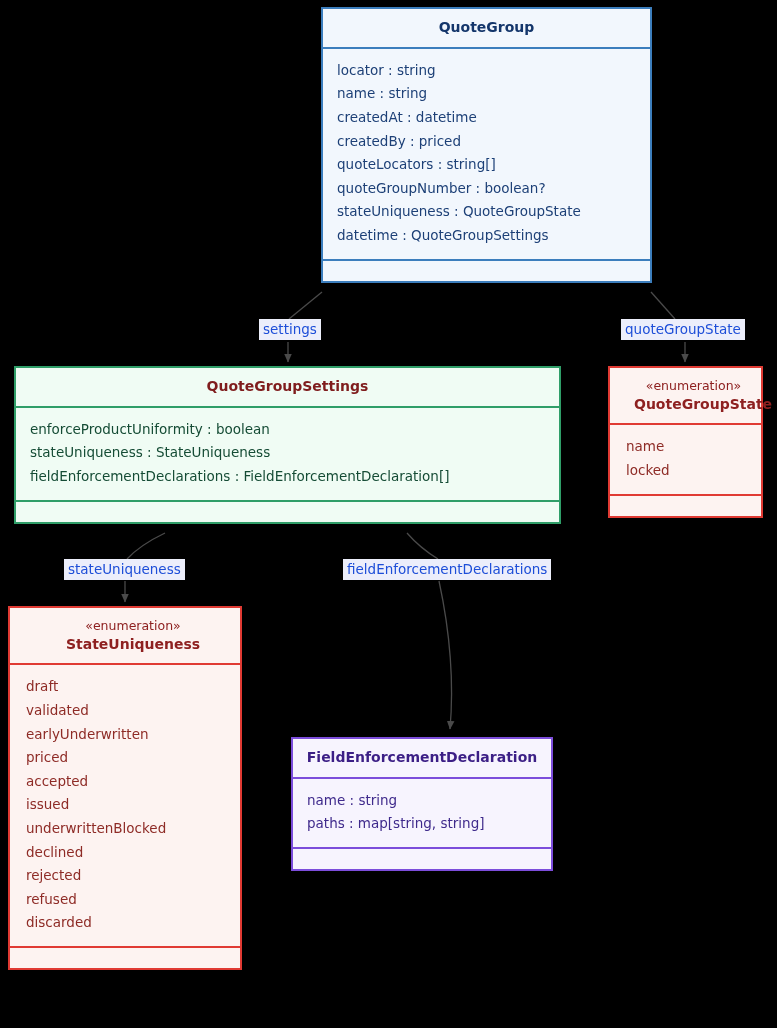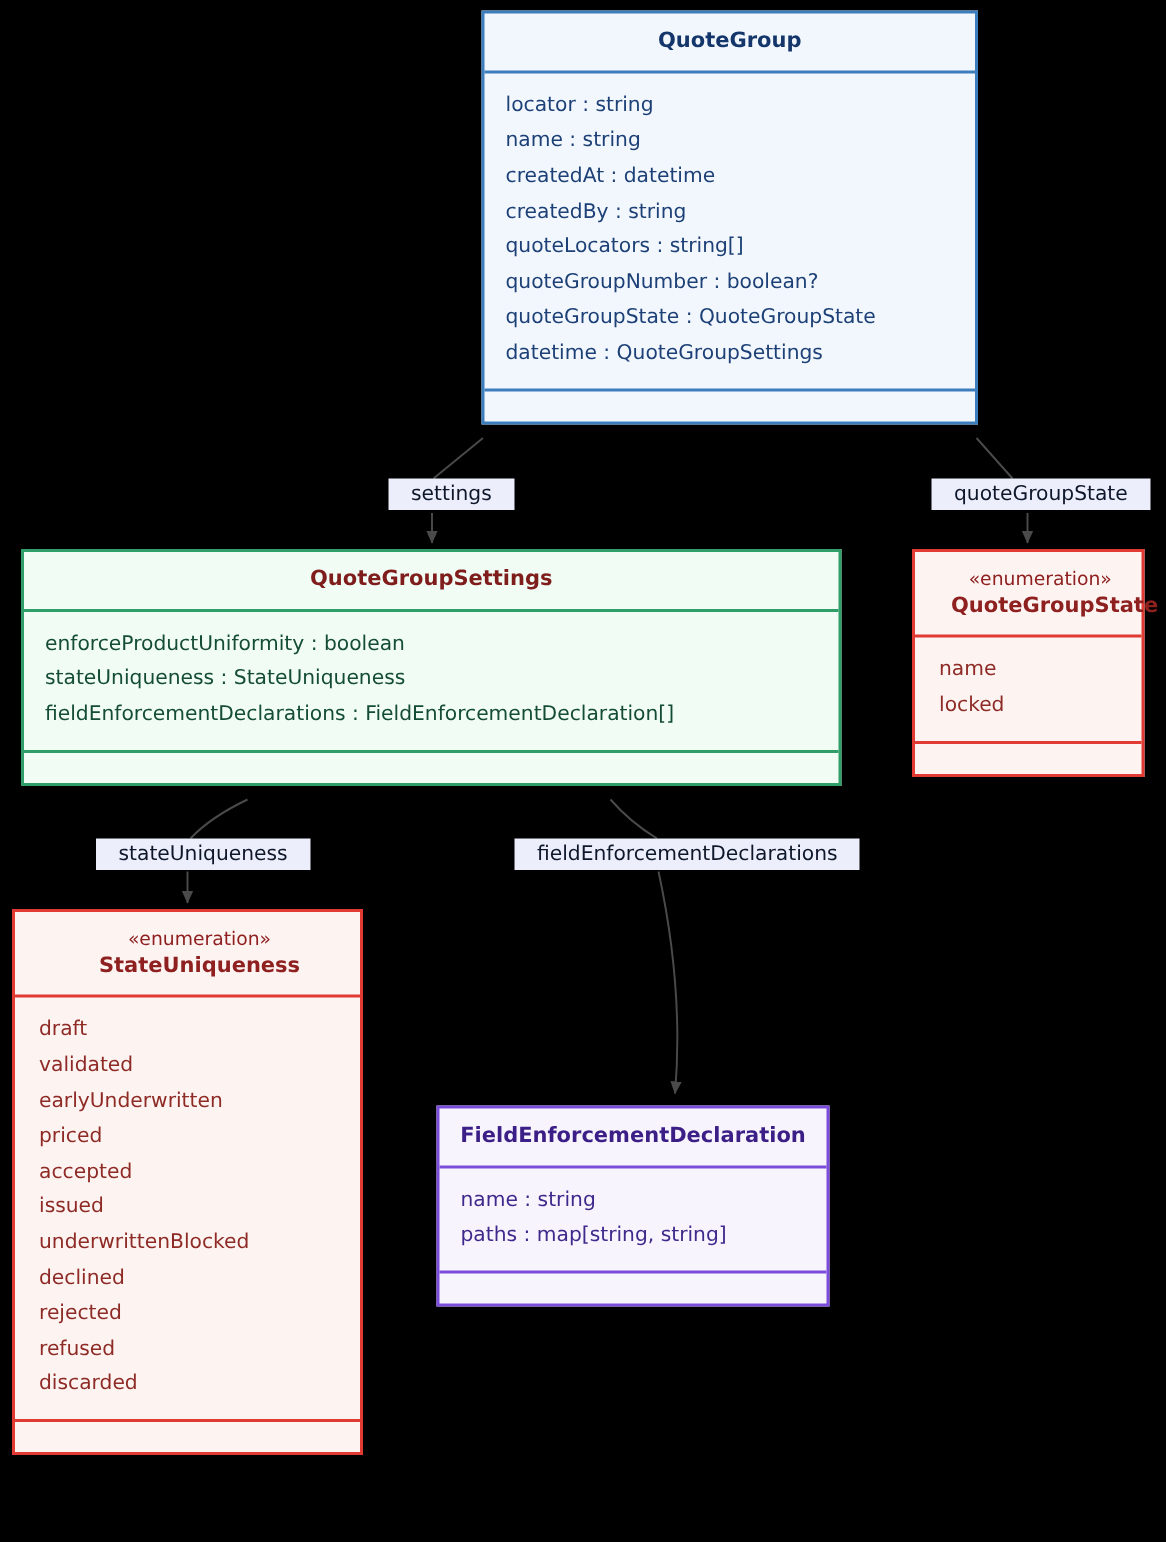--- a/index.html
+++ b/index.html
@@ -115,24 +115,24 @@
   .theme-purple .uml-attrs {
     border-top-color: #7c4ddb;
     color: #3f2a8c;
   }
   .theme-purple .uml-methods { border-top-color: #7c4ddb; }
 
   
   .edge-label {
     position: absolute;
     background: #eceefb;
-    color: #0f172a;
+    color: #1d4ed8;
     font-size: 13.5px;
     line-height: 19px;
-    padding: 1px 15px;
+    padding: 1px 4px;
     white-space: nowrap;
     box-sizing: border-box;
   }
 
   
   #node-quotegroup        { left: 321px; top: 7px;   width: 331px; }
   #node-quotegroupsettings{ left: 14px;  top: 366px; width: 547px; }
   #node-quotegroupstate   { left: 608px; top: 366px; width: 155px; }
   #node-stateuniqueness   { left: 8px;   top: 606px; width: 234px; }
   #node-fielddecl         { left: 291px; top: 737px; width: 262px; }
@@ -166,24 +166,24 @@
   </svg>
 
   <div class="uml-node theme-blue" id="node-quotegroup">
     <div class="uml-header">
       <span>QuoteGroup</span>
     </div>
     <div class="uml-attrs">
       <div class="row">locator : string</div>
       <div class="row">name : string</div>
       <div class="row">createdAt : datetime</div>
-      <div class="row">createdBy : string</div>
+      <div class="row">createdBy : priced</div>
       <div class="row">quoteLocators : string[]</div>
       <div class="row">quoteGroupNumber : boolean?</div>
-      <div class="row">quoteGroupState : QuoteGroupState</div>
+      <div class="row">stateUniqueness : QuoteGroupState</div>
       <div class="row">datetime : QuoteGroupSettings</div>
     </div>
     <div class="uml-methods"></div>
   </div>
 
   <div class="uml-node theme-green" id="node-quotegroupsettings">
     <div class="uml-header">
       <span>QuoteGroupSettings</span>
     </div>
     <div class="uml-attrs">

